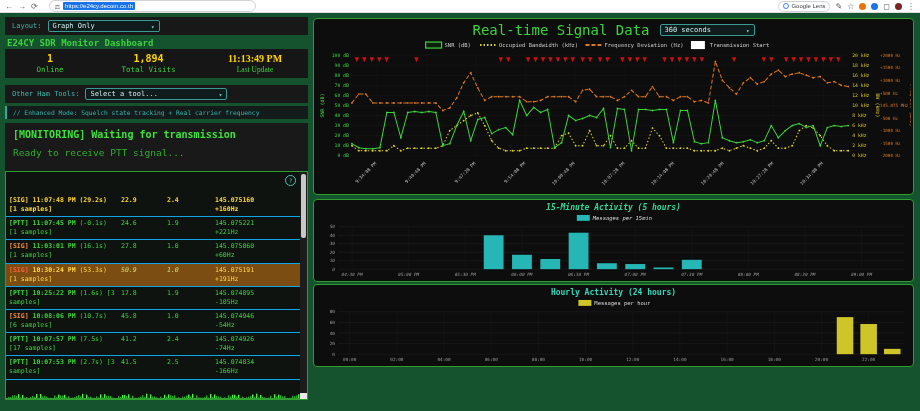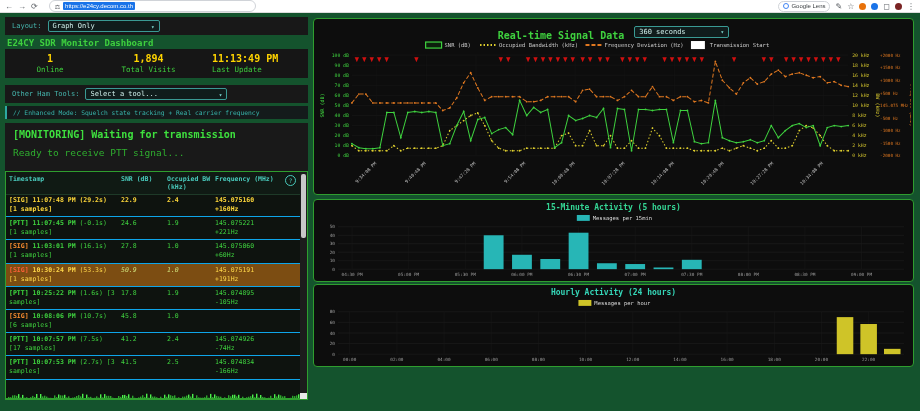--- a/index.html
+++ b/index.html
@@ -33,21 +33,21 @@
        border-radius:2px;box-sizing:border-box;}
   .sel .car{color:#7fd8d0;font-size:6px;margin-left:5px;}
   .dash-title{position:absolute;left:7px;top:25px;color:#3ecf3e;font-size:9px;font-weight:bold;}
   .stats{position:absolute;left:5px;top:36px;width:303px;height:29px;background:#161616;
          display:flex;align-items:center;padding:0 10px;box-sizing:border-box;}
   .stat{line-height:1.25;}
   .stat .v{color:#ffd400;font-size:10px;font-weight:bold;}
   .stat .l{color:#3ecf3e;font-size:7.5px;}
   .stat.s0{width:70px;text-align:center;}
   .stat.s1{flex:1;text-align:center;}
-  .stat.s2{width:86px;text-align:left;}
+  .stat.s2{width:86px;text-align:center;font-family:Liberation Serif, serif;}
   .note{position:absolute;left:5px;top:93px;width:303px;height:13px;background:#141b1b;
         border-left:2px solid #2da8a0;color:#37b3aa;font-size:6.3px;line-height:13px;
         padding-left:6px;box-sizing:border-box;white-space:nowrap;overflow:hidden;}
   .monitor{position:absolute;left:5px;top:110px;width:303px;height:53px;background:#191919;
            padding:6px 8px;box-sizing:border-box;}
   .mon1{color:#3ee03e;font-size:10px;font-weight:bold;}
   .mon2{color:#2fae2f;font-size:9.5px;margin-top:7px;}
   
   .table{position:absolute;left:5px;top:158px;width:303px;height:229px;border:1px solid #2f9e2f;
          background:#0e130f;box-sizing:border-box;overflow:hidden;}
@@ -68,24 +68,24 @@
   .trow.alert{background:#7c4d12;color:#ffd84a;} .trow.alert .tag{color:#ff6038;}
   .trow.alert .c2,.trow.alert .c3{color:#cfe07a;font-style:italic;}
   .scroll{position:absolute;right:0;top:0;bottom:0;width:7px;background:#1c1c1c;}
   .thumb{position:absolute;top:2px;left:1px;width:5px;height:64px;background:#c8c8c8;border-radius:2px;}
   .corner{position:absolute;right:0;bottom:0;width:7px;height:6px;background:#e9e9e9;}
   .wave{position:absolute;left:0;bottom:0;height:6px;width:296px;}
   
   .panel{position:absolute;left:313px;width:601px;border:1px solid #2f9e2f;border-radius:4px;
          background:#0d0d0d;box-sizing:border-box;overflow:hidden;}
   #p1{top:5px;height:177px;}
-  #p2{top:186px;height:83px;}
+  #p2{top:186px;height:83px;font-style:italic;}
   #p3{top:271px;height:83px;}
   .p1head{display:flex;align-items:center;justify-content:center;gap:10px;margin-top:3px;}
-  .p1title{color:#3fd23f;font-size:10px;font-weight:bold;margin-top:8px;}
+  .p1title{color:#3fd23f;font-size:14px;font-weight:normal;}
   .p1sel{width:95px;height:12px;}
   .ptitle{color:#35d695;font-size:8px;font-weight:bold;text-align:center;margin-top:3px;}
   #p3 .ptitle{color:#35d6b8;}
   .chart{position:absolute;left:2px;right:2px;bottom:1px;}
   #sig-chart{top:18px;} #act-chart,#hr-chart{top:13px;}
   svg{display:block;width:100%;height:100%;}
 </style>
 </head>
 <body>
 
@@ -147,26 +147,20 @@
   </div>
 
   <div class="note">// Enhanced Mode: Squelch state tracking + Real carrier frequency</div>
 
   <div class="monitor">
     <div class="mon1">[MONITORING] Waiting for transmission</div>
     <div class="mon2">Ready to receive PTT signal...</div>
   </div>
 
   <div class="table">
-    <div class="thead">
-      <div class="c c1">Timestamp</div>
-      <div class="c c2">SNR (dB)</div>
-      <div class="c c3">Occupied BW (kHz)</div>
-      <div class="c c4">Frequency (MHz)</div>
-    </div>
     <div class="help">?</div>
     <div class="tbody">
         <div class="trow latest">
           <div class="c c1"><span class="tag">[SIG]</span> <b>11:07:48 PM</b> (29.2s) [1 samples]</div>
           <div class="c c2">22.9</div>
           <div class="c c3">2.4</div>
           <div class="c c4">145.075160<br>+160Hz</div>
         </div>
         <div class="trow ptt">
           <div class="c c1"><span class="tag">[PTT]</span> <b>11:07:45 PM</b> (-0.1s) [1 samples]</div>
@@ -189,20 +183,21 @@
         <div class="trow ptt">
           <div class="c c1"><span class="tag">[PTT]</span> <b>10:25:22 PM</b> (1.6s) [3 samples]</div>
           <div class="c c2">17.8</div>
           <div class="c c3">1.9</div>
           <div class="c c4">145.074895<br>-105Hz</div>
         </div>
         <div class="trow sig">
           <div class="c c1"><span class="tag">[SIG]</span> <b>10:08:06 PM</b> (10.7s) [6 samples]</div>
           <div class="c c2">45.8</div>
           <div class="c c3">1.0</div>
+          <div class="c c4">145.074946<br>-54Hz</div>
         </div>
         <div class="trow ptt">
           <div class="c c1"><span class="tag">[PTT]</span> <b>10:07:57 PM</b> (7.5s) [17 samples]</div>
           <div class="c c2">41.2</div>
           <div class="c c3">2.4</div>
           <div class="c c4">145.074926<br>-74Hz</div>
         </div>
         <div class="trow ptt">
           <div class="c c1"><span class="tag">[PTT]</span> <b>10:07:53 PM</b> (2.7s) [3 samples]</div>
           <div class="c c2">41.5</div>

